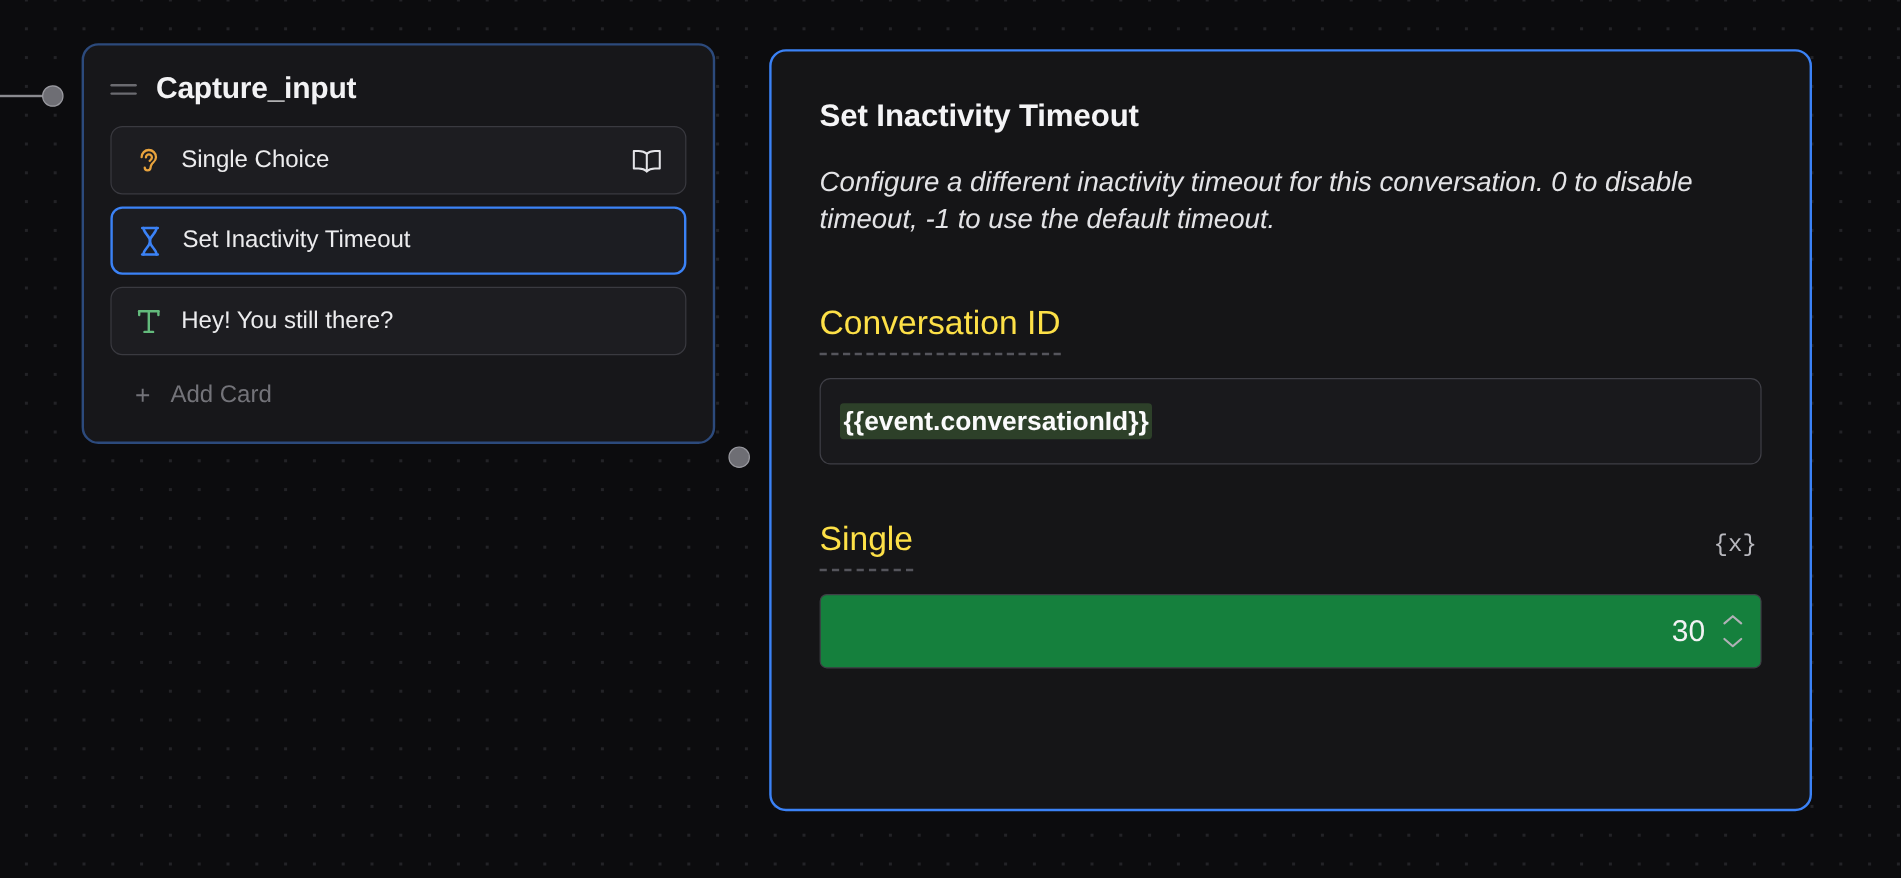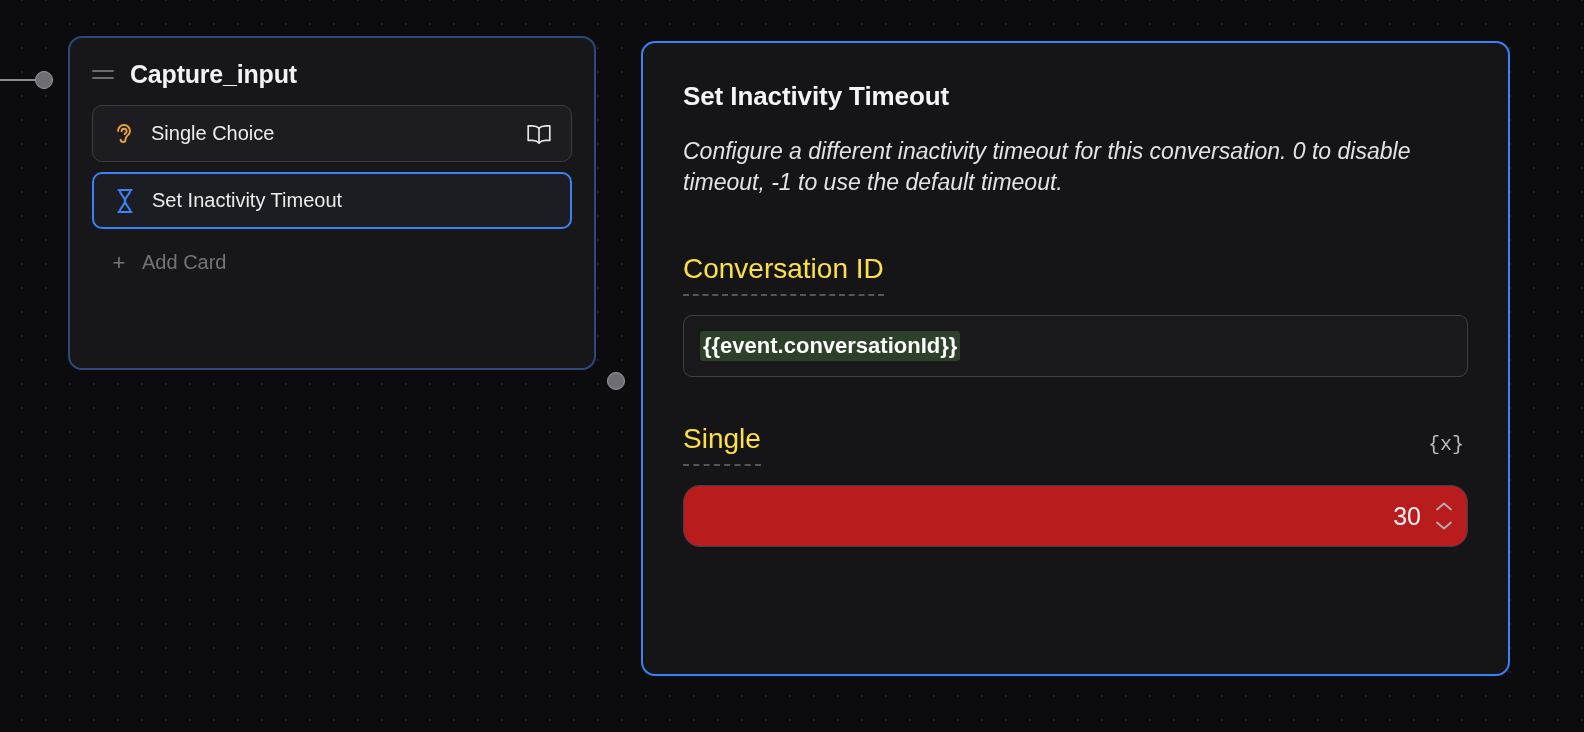--- a/index.html
+++ b/index.html
@@ -212,44 +212,44 @@
   .var-toggle {
     font-size: 20px;
     color: #b9b9bf;
     font-family: "Liberation Mono", monospace;
     cursor: pointer;
     padding: 2px 4px;
   }
 
   .text-input {
     margin-top: 19px;
-    height: 62px;
+    height: 72px;
     background: #19191c;
     border: 1px solid #3f3f46;
     border-radius: 9px;
     display: flex;
     align-items: center;
     padding: 0 16px;
   }
   .token {
     background: #2d4029;
     color: #fbfbfc;
     font-size: 22px;
     font-weight: bold;
     padding: 2px 3px;
     border-radius: 3px;
     white-space: nowrap;
   }
 
   .number-input {
     margin-top: 19px;
     height: 62px;
-    background: #b91c1c;
+    background: #15803d;
     border: 1px solid #3f3f46;
-    border-radius: 17px;
+    border-radius: 6px;
     display: flex;
     align-items: center;
     justify-content: flex-end;
     padding: 0 12px 0 16px;
     gap: 12px;
   }
   .number-value {
     font-size: 25px;
     color: #f2f2f4;
     text-align: right;
@@ -309,20 +309,32 @@
         <svg width="20" height="26" viewBox="0 0 20 26" fill="none" stroke="#3b82f6" stroke-width="2.1" stroke-linecap="round" stroke-linejoin="round">
           <path d="M3.5 2h13"></path>
           <path d="M3.5 24h13"></path>
           <path d="M4.6 2c0 4.4 5.4 6.3 5.4 11s-5.4 6.6-5.4 11"></path>
           <path d="M15.4 2c0 4.4-5.4 6.3-5.4 11s5.4 6.6 5.4 11"></path>
         </svg>
       </span>
       <span class="card-label">Set Inactivity Timeout</span>
     </div>
 
+    <div class="card-item">
+      <span class="card-icon">
+        <svg width="22" height="24" viewBox="0 0 22 24" fill="none" stroke="#63ba7c" stroke-width="2" stroke-linecap="round" stroke-linejoin="round">
+          <path d="M3 3.4h16"></path>
+          <path d="M3 3.4v3.2"></path>
+          <path d="M19 3.4v3.2"></path>
+          <path d="M11 3.4v17.2"></path>
+          <path d="M7.4 20.6h7.2"></path>
+        </svg>
+      </span>
+      <span class="card-label">Hey! You still there?</span>
+    </div>
 
   </div>
 
   <div class="add-card-row">
     <span class="add-card-plus">+</span>
     <span>Add Card</span>
   </div>
 
 </div>
 

